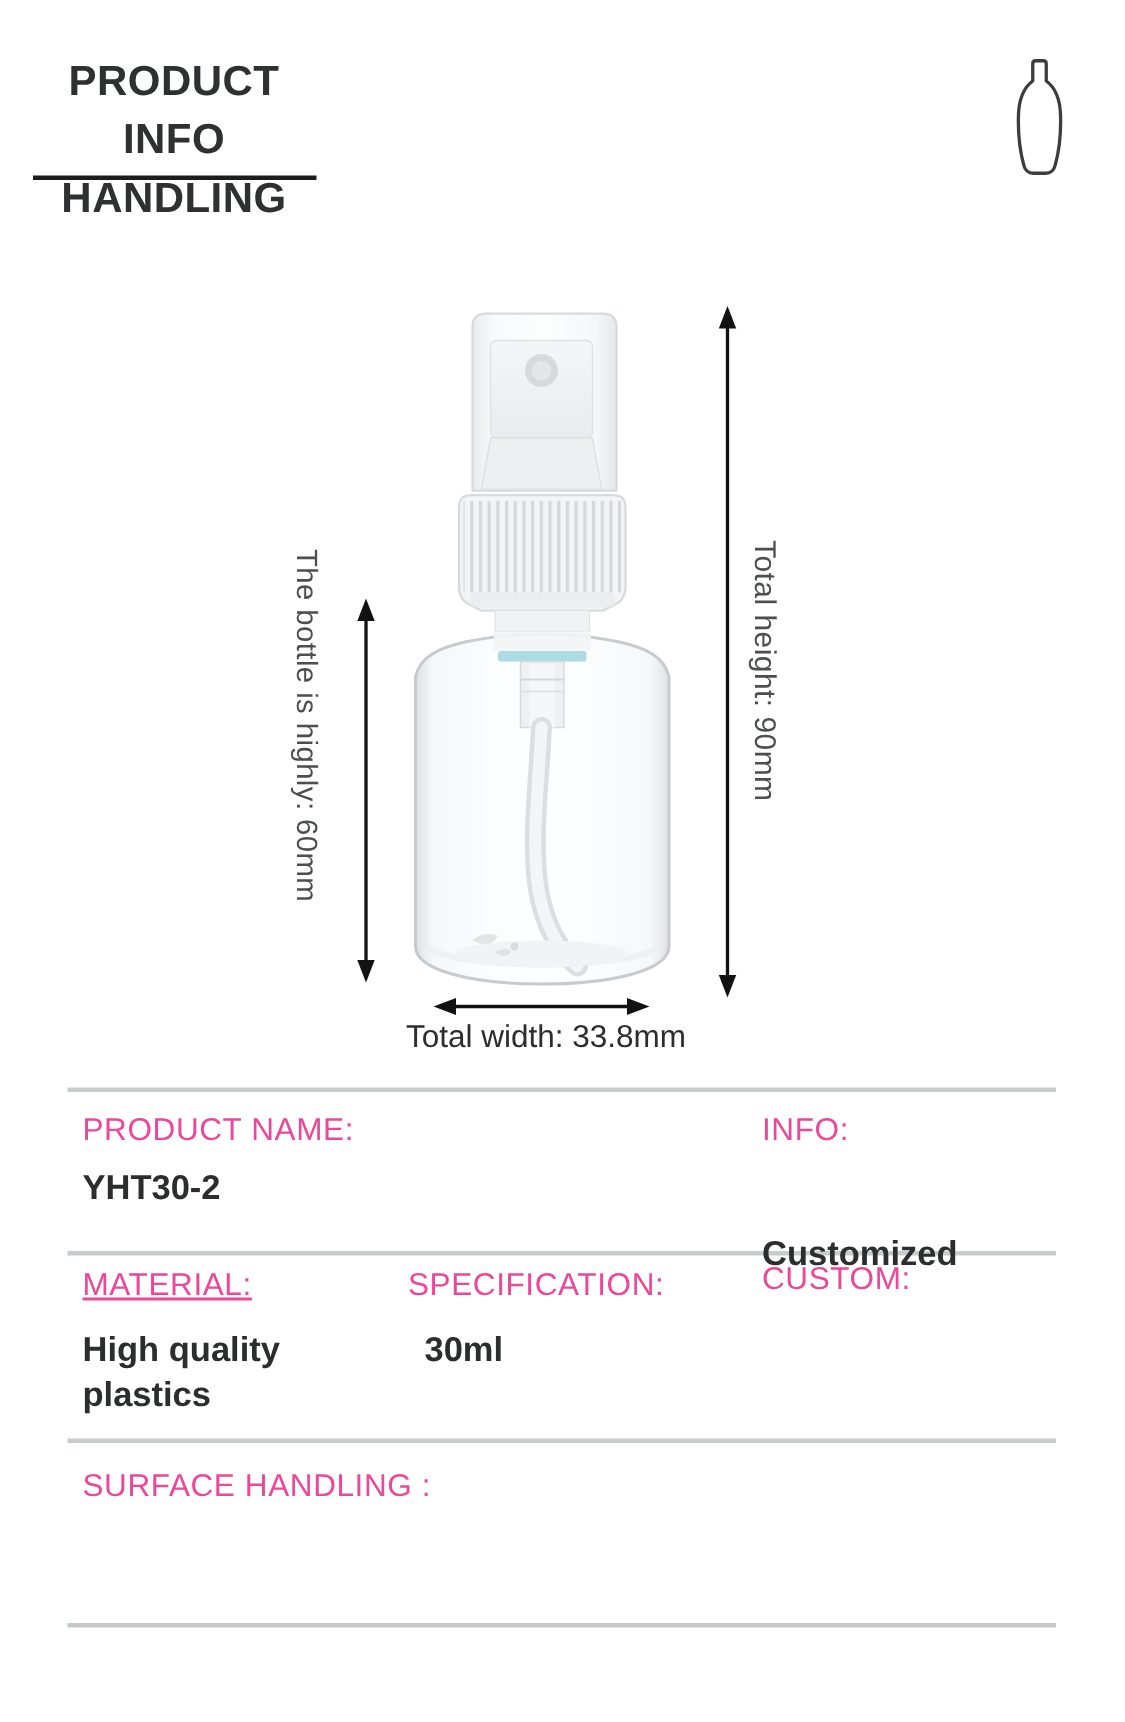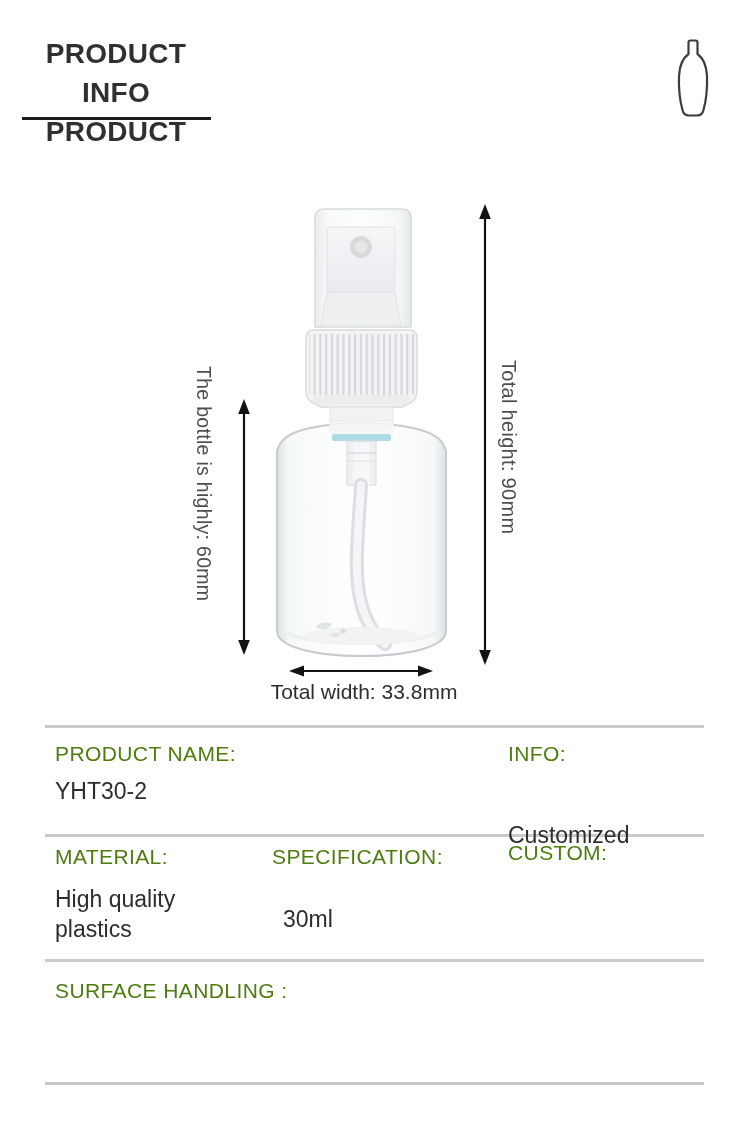--- a/index.html
+++ b/index.html
@@ -35,46 +35,46 @@
     font-size:21px; color:#2c2d2e;
   }
 
   
   .spec-line { position:absolute; left:45px; width:659px; height:3px; background:#c9cccd; }
   .spec-line.l1 { top:725px; }
   .spec-line.l2 { top:834px; }
   .spec-line.l3 { top:959px; }
   .spec-line.l4 { top:1082px; background:#c5c8c9; }
   .spec-label {
-    position:absolute; font-size:21px; color:#4d7c0f; letter-spacing:0.4px; white-space:nowrap;
+    position:absolute; font-size:21px; color:#ec4899; letter-spacing:0.4px; white-space:nowrap;
   }
   .spec-value {
-    position:absolute; font-size:23px; font-weight:400; color:#2c2d2f; line-height:30px;
+    position:absolute; font-size:23px; font-weight:700; color:#2c2d2f; line-height:30px;
   }
   .p-r1c1l { left:55px;  top:742px; }
   .p-r1c1v { left:55px;  top:776px; }
   .p-r1c2l { left:508px; top:742px; }
   .p-r1c2v { left:508px; top:776px;margin-top:44px; }
-  .p-r2c1l { left:55px;  top:845px; }
+  .p-r2c1l { left:55px;  top:845px;text-decoration:underline; }
   .p-r2c1v { left:55px;  top:884px; width:175px; }
   .p-r2c2l { left:272px; top:845px; }
-  .p-r2c2v { left:283px; top:884px;margin-top:20px; }
+  .p-r2c2v { left:283px; top:884px; }
   .p-r2c3l { left:508px; top:841px; }
   .p-r2c3v { left:508px; top:880px; width:212px; }
   .p-r3c1l { left:55px;  top:979px; }
   .p-r3c1v { left:55px;  top:1014px; width:632px; }
 </style>
 </head>
 <body>
 
 <div class="page">
 
   <div class="title-block">
     <div>PRODUCT INFO</div>
-    <div>PRODUCT</div>
+    <div>HANDLING</div>
   </div>
   <div class="title-underline"></div>
 
   <svg class="bottle-icon" width="34" height="80" viewBox="0 0 34 80">
     <path d="M12.5 16 V4.5 Q12.5 2.5 14.5 2.5 H19.5 Q21.5 2.5 21.5 4.5 V16
              C27 20 30.5 27 31 38 C31.5 52 30 63 27.5 72
              C26.7 75.6 25 77.5 21 77.5 H13
              C9 77.5 7.3 75.6 6.5 72
              C4 63 2.5 52 3 38 C3.5 27 7 20 12.5 16 Z" fill="none" stroke="#3d3d3d" stroke-width="2.2" stroke-linejoin="round"></path>
   </svg>

